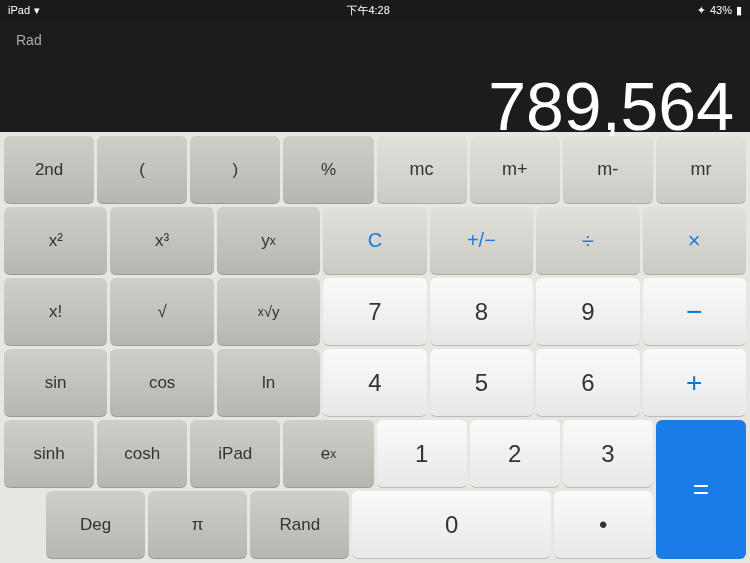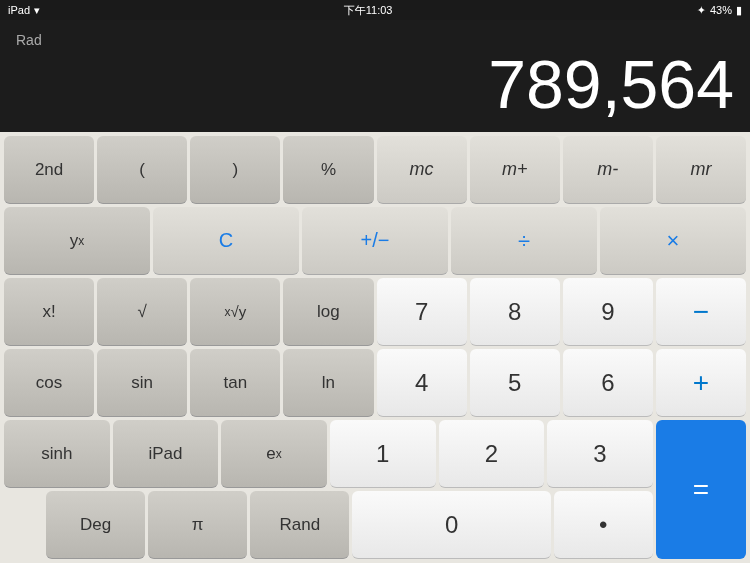--- a/index.html
+++ b/index.html
@@ -23,37 +23,38 @@
       font-size: 11px;
     }
     .status-left { display: flex; align-items: center; gap: 4px; }
     .status-right { display: flex; align-items: center; gap: 4px; }
 
     
     #display {
       background: #1c1c1c;
       height: 112px;
       display: flex;
-      flex-direction: column;
+      flex-direction: row;
       justify-content: space-between;
       padding: 8px 16px 8px 16px;
     }
     #rad-label {
       color: #aaa;
       font-size: 14px;
       align-self: flex-start;
       margin-top: 4px;
     }
     #result {
       color: #fff;
       font-size: 68px;
       font-weight: 200;
       text-align: right;
       line-height: 1;
       padding-bottom: 6px;
+      margin-top: 44px;
     }
 
     
     #calc-body {
       background: #e8e6e0;
       flex: 1;
       padding: 4px 4px;
       display: flex;
       flex-direction: column;
       gap: 3px;
@@ -87,21 +88,20 @@
       border-bottom: 1px solid #999;
       font-size: 17px;
     }
 
     
     .btn-light {
       background: linear-gradient(to bottom, #e2e0da, #cccac4);
       color: #333;
       border-bottom: 1px solid #aaa;
       font-size: 18px;
-      font-style: italic;
     }
 
     
     .btn-num {
       background: linear-gradient(to bottom, #fafafa, #e8e8e8);
       color: #333;
       border-bottom: 1px solid #bbb;
       font-size: 24px;
       font-weight: 300;
     }
@@ -152,21 +152,21 @@
     sup { font-size: 12px; }
   </style>
 </head>
 <body>
 
 <div id="status-bar">
   <div class="status-left">
     <span>iPad</span>
     <span>▾</span>
   </div>
-  <div>下午11:03</div>
+  <div>下午4:28</div>
   <div class="status-right">
     <span>✦</span>
     <span>43%</span>
     <span>▮</span>
   </div>
 </div>
 
 <div id="display">
   <span id="rad-label">Rad</span>
   <div id="result">789,564</div>
@@ -179,53 +179,54 @@
     <button class="btn btn-func">(</button>
     <button class="btn btn-func">)</button>
     <button class="btn btn-func">%</button>
     <button class="btn btn-light">mc</button>
     <button class="btn btn-light">m+</button>
     <button class="btn btn-light">m-</button>
     <button class="btn btn-light">mr</button>
   </div>
 
   <div class="btn-row">
+    <button class="btn btn-func">x²</button>
+    <button class="btn btn-func">x³</button>
     <button class="btn btn-func">y<sup>x</sup></button>
     <button class="btn btn-c">C</button>
     <button class="btn btn-plusminus">+/−</button>
     <button class="btn btn-div">÷</button>
     <button class="btn btn-mul">×</button>
   </div>
 
   <div class="btn-row">
     <button class="btn btn-func">x!</button>
     <button class="btn btn-func">√</button>
     <button class="btn btn-func" style="font-size:15px;"><sup>x</sup>√y</button>
-    <button class="btn btn-func">log</button>
     <button class="btn btn-num">7</button>
     <button class="btn btn-num">8</button>
     <button class="btn btn-num">9</button>
     <button class="btn btn-op">−</button>
   </div>
 
   <div class="btn-row">
+    <button class="btn btn-func">sin</button>
     <button class="btn btn-func">cos</button>
-    <button class="btn btn-func">sin</button>
-    <button class="btn btn-func">tan</button>
     <button class="btn btn-func">ln</button>
     <button class="btn btn-num">4</button>
     <button class="btn btn-num">5</button>
     <button class="btn btn-num">6</button>
     <button class="btn btn-op">+</button>
   </div>
 
 <div style="display: flex; gap: 3px; grid-row: 5 / 7;">
       <div style="flex: 1 1 0%; display: flex; flex-direction: column; gap: 3px;">
         <div class="btn-row" style="flex: 1 1 0%;">
     <button class="btn btn-func">sinh</button>
+    <button class="btn btn-func">cosh</button>
     <button class="btn btn-func">iPad</button>
     <button class="btn btn-func">e<sup>x</sup></button>
     <button class="btn btn-num">1</button>
     <button class="btn btn-num">2</button>
     <button class="btn btn-num">3</button>
 
   </div>
         <div class="btn-row" style="flex: 1 1 0%; margin-left: 42px;">
     <button class="btn btn-func">Deg</button>
     <button class="btn btn-func">π</button>

